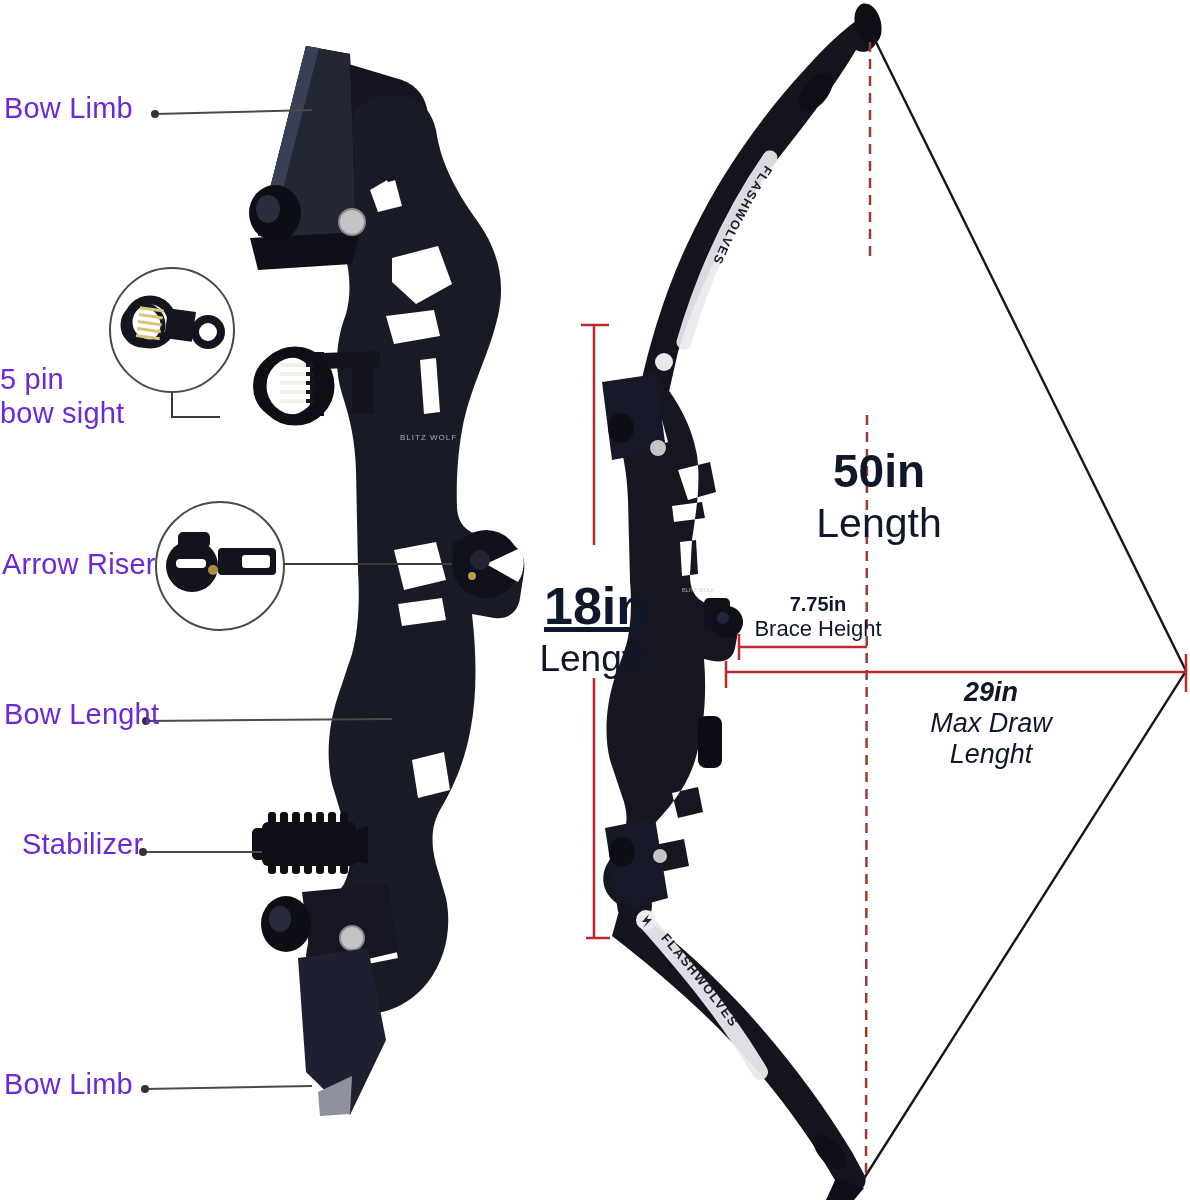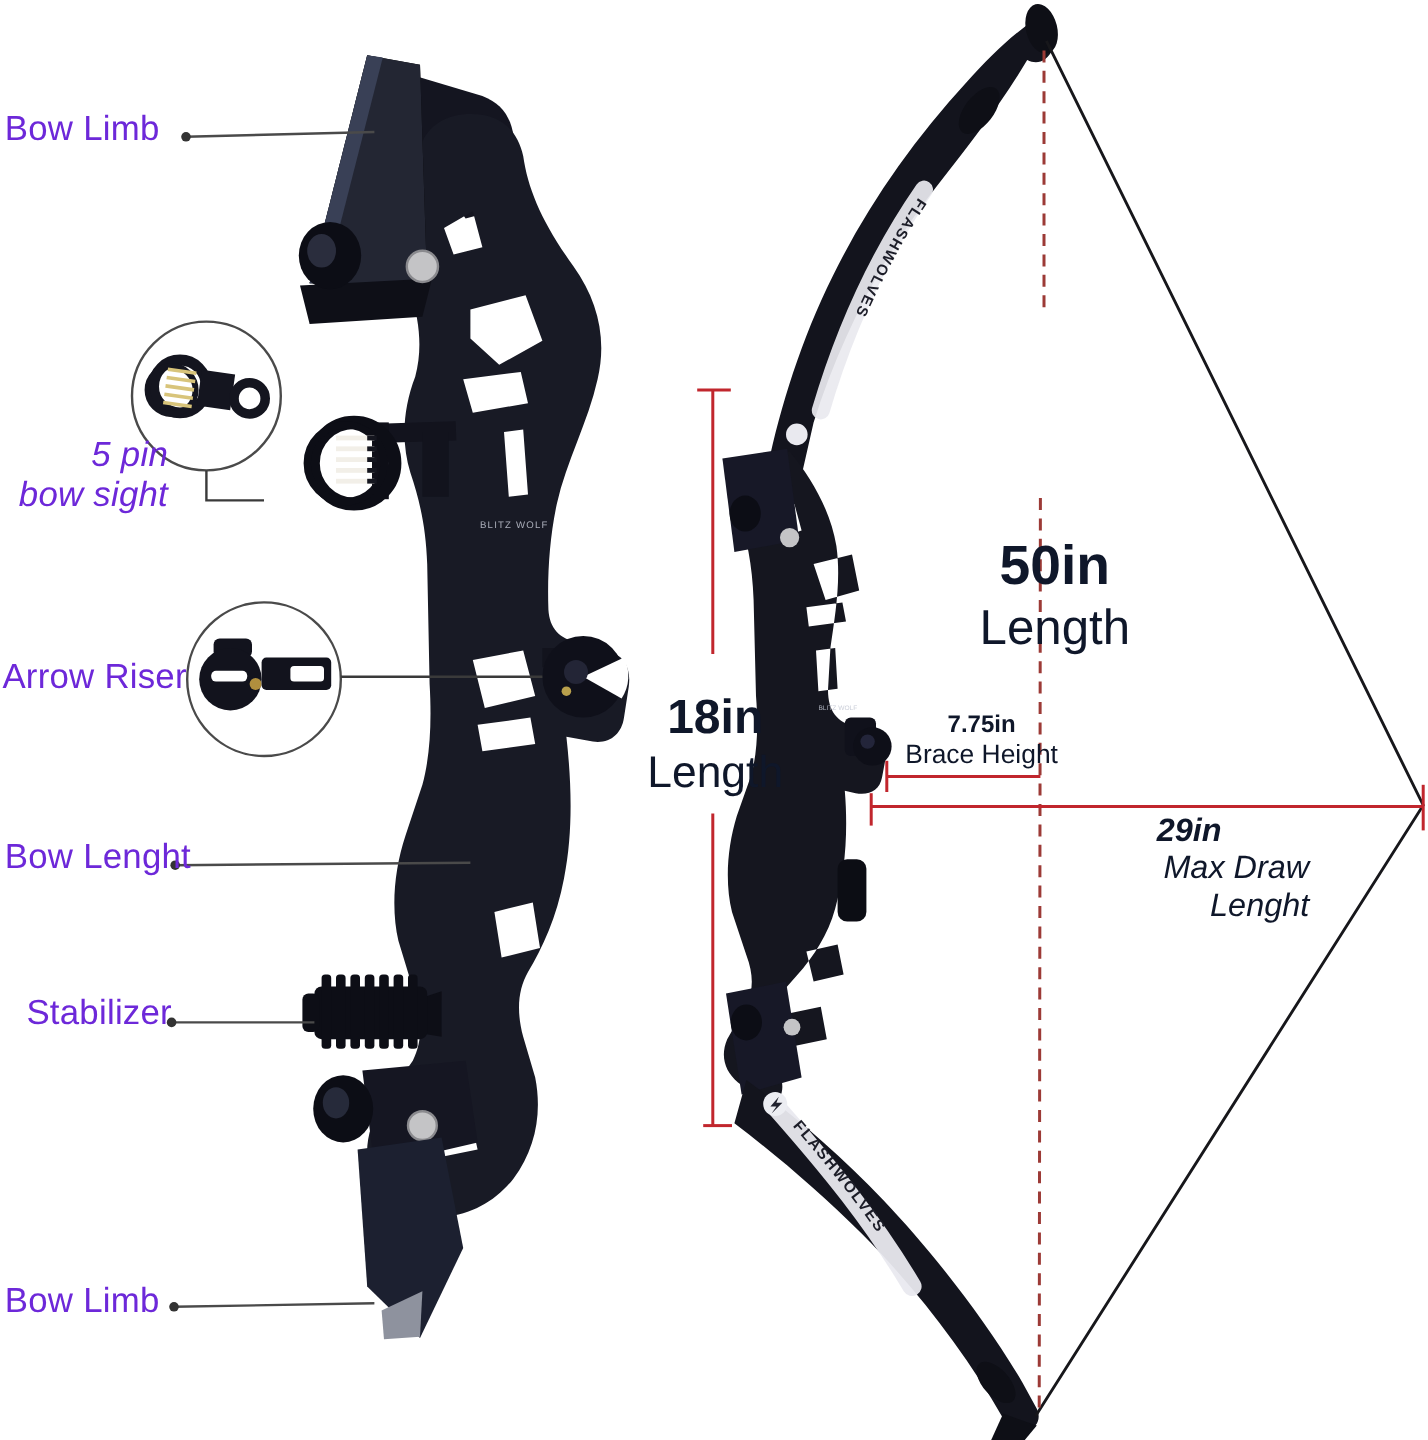--- a/index.html
+++ b/index.html
@@ -1,27 +1,27 @@
 <!DOCTYPE html>
 <html><head>
 <meta charset="utf-8">
 <style>
   html,body{margin:0;padding:0;background:#fff;}
   .stage{position:relative;width:1190px;height:1200px;background:#ffffff;overflow:hidden;
          font-family:"Liberation Sans",sans-serif;}
   .stage svg{position:absolute;left:0;top:0;}
   .lbl{position:absolute;color:#6d28d9;font-size:29px;font-weight:500;letter-spacing:.2px;white-space:nowrap;}
-  .lbl.center{text-align:right;white-space:normal;line-height:1.18;font-style:italic;}
+  .lbl.center{text-align:left;white-space:normal;line-height:1.18;}
   .dim{position:absolute;text-align:center;color:#0f172a;}
   .dim .v{font-weight:700;display:block;}
   .dim .t{font-weight:400;display:block;}
-  .dim-riser .v{font-size:40px;}   .dim-riser .t{font-size:37px;margin-top:2px;}
+  .dim-riser .v{font-size:52px;text-decoration:underline;}   .dim-riser .t{font-size:37px;margin-top:2px;}
   .dim-bow .v{font-size:46px;}     .dim-bow .t{font-size:41px;margin-top:2px;}
   .dim-brace .v{font-size:20px;}   .dim-brace .t{font-size:22px;}
-  .dim-draw .v{font-size:27px;}    .dim-draw .t{font-size:27px;text-align:right;}
+  .dim-draw .v{font-size:27px;}    .dim-draw .t{font-size:27px;}
 </style>
 </head>
 <body>
 
 <div class="stage">
 
   <svg width="1190" height="1200" viewBox="0 0 1190 1200">
     <defs>
       <path id="limbTopPath" d="M 770,158 C 734,210 704,274 684,342" fill="none"></path>
       <path id="limbBotPath" d="M 648,924 C 692,974 728,1018 760,1072" fill="none"></path>

